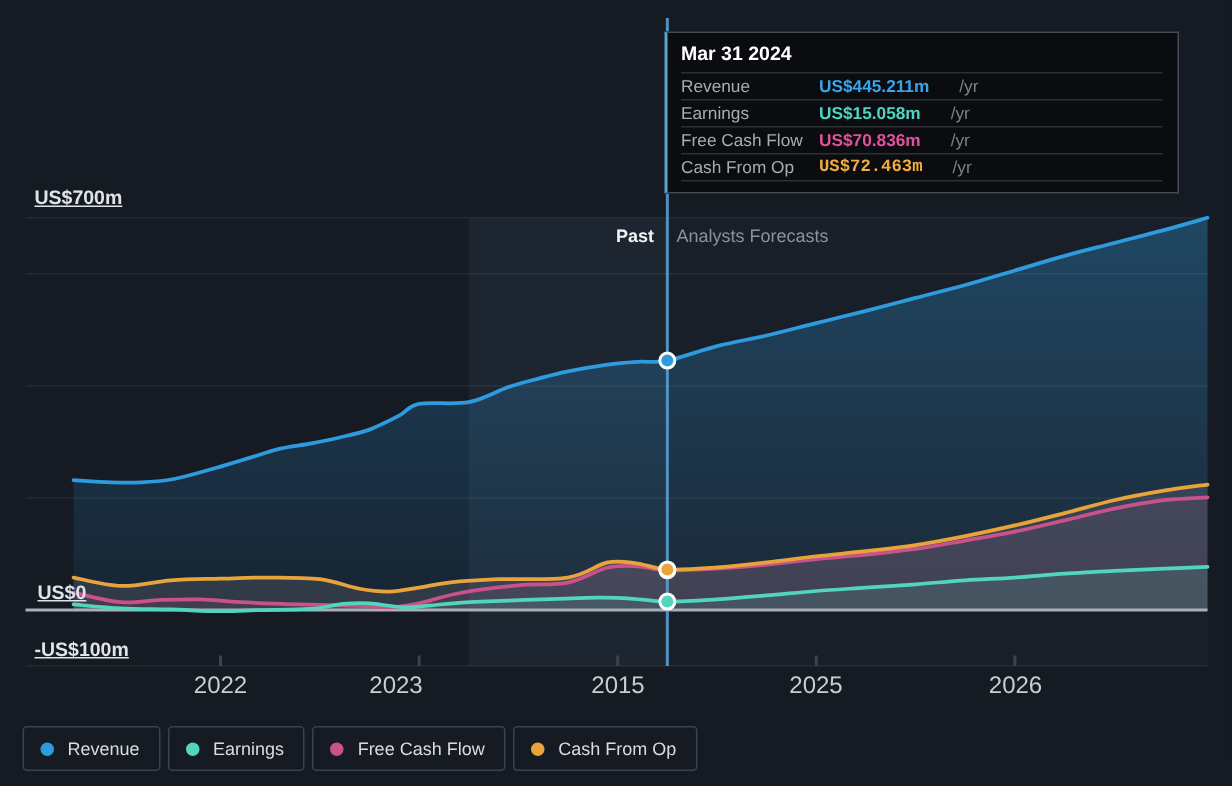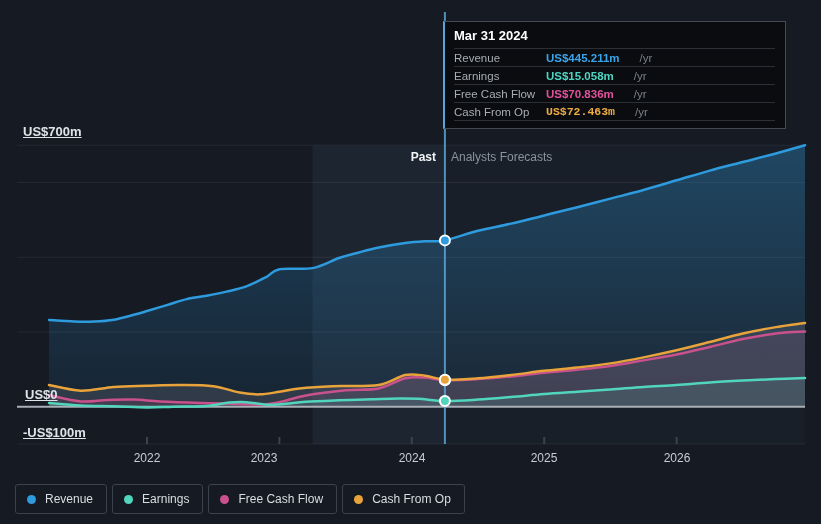--- a/index.html
+++ b/index.html
@@ -1,21 +1,21 @@
 <!DOCTYPE html>
 <html><head>
 <meta charset="utf-8">
 <style>
   html,body{margin:0;padding:0;background:#151A23;overflow:hidden;}
   .stage{position:relative;width:821px;height:524px;background:#151A23;
          font-family:"Liberation Sans","DejaVu Sans",sans-serif;
          -webkit-font-smoothing:antialiased;}
   #plot{position:absolute;left:0;top:0;}
   .ylab{position:absolute;font-size:13px;font-weight:700;color:#DFE4E9;line-height:14px;text-decoration:underline;}
-  .xlab{position:absolute;top:451px;font-size:12px;color:#C9CED5;transform:translateX(-50%);line-height:14px;}
+  .xlab{position:absolute;top:451px;font-size:16px;color:#C9CED5;transform:translateX(-50%);line-height:14px;}
   .past-lab{position:absolute;top:150px;left:436px;transform:translateX(-100%);
             font-size:12px;font-weight:700;color:#F2F4F6;line-height:14px;padding-left:12px;}
   .fcst-lab{position:absolute;top:150px;left:451px;font-size:12px;color:#8A929B;line-height:14px;text-align:center;}
   .tooltip{position:absolute;left:443px;top:21px;width:343px;box-sizing:border-box;
            background:#0A0C10;border:1px solid #454B51;border-left:2px solid #5AA5D7;
            padding:2px 10px 7px 9px;}
   .tt-title{font-size:13px;font-weight:700;color:#FFFFFF;padding:4px 0 5px;
             border-bottom:1px solid #2B3036;}
   .tt-row{display:flex;align-items:center;height:17px;border-bottom:1px solid #2B3036;
           font-size:11.5px;}
@@ -68,21 +68,21 @@
       <circle cx="444.9" cy="379.63" r="5" fill="#E9A33B" stroke="#FFFFFF" stroke-width="2"></circle>
       <circle cx="444.9" cy="401.07" r="5" fill="#52D5BD" stroke="#FFFFFF" stroke-width="2"></circle>
     </svg>
 
   <div class="ylab" style="left:23px;top:125px">US$700m</div>
   <div class="ylab" style="left:25px;top:388px">US$0</div>
   <div class="ylab" style="left:23px;top:426px">-US$100m</div>
 
   <div class="xlab" style="left:147px">2022</div>
   <div class="xlab" style="left:264px">2023</div>
-  <div class="xlab" style="left:412px">2024</div>
+  <div class="xlab" style="left:412px">2015</div>
   <div class="xlab" style="left:544px">2025</div>
   <div class="xlab" style="left:677px">2026</div>
 
   <div class="past-lab">Past</div>
   <div class="fcst-lab">Analysts Forecasts</div>
 
   <div class="tooltip">
     <div class="tt-title">Mar 31 2024</div>
     <div class="tt-row">
       <span class="tt-label">Revenue</span>

